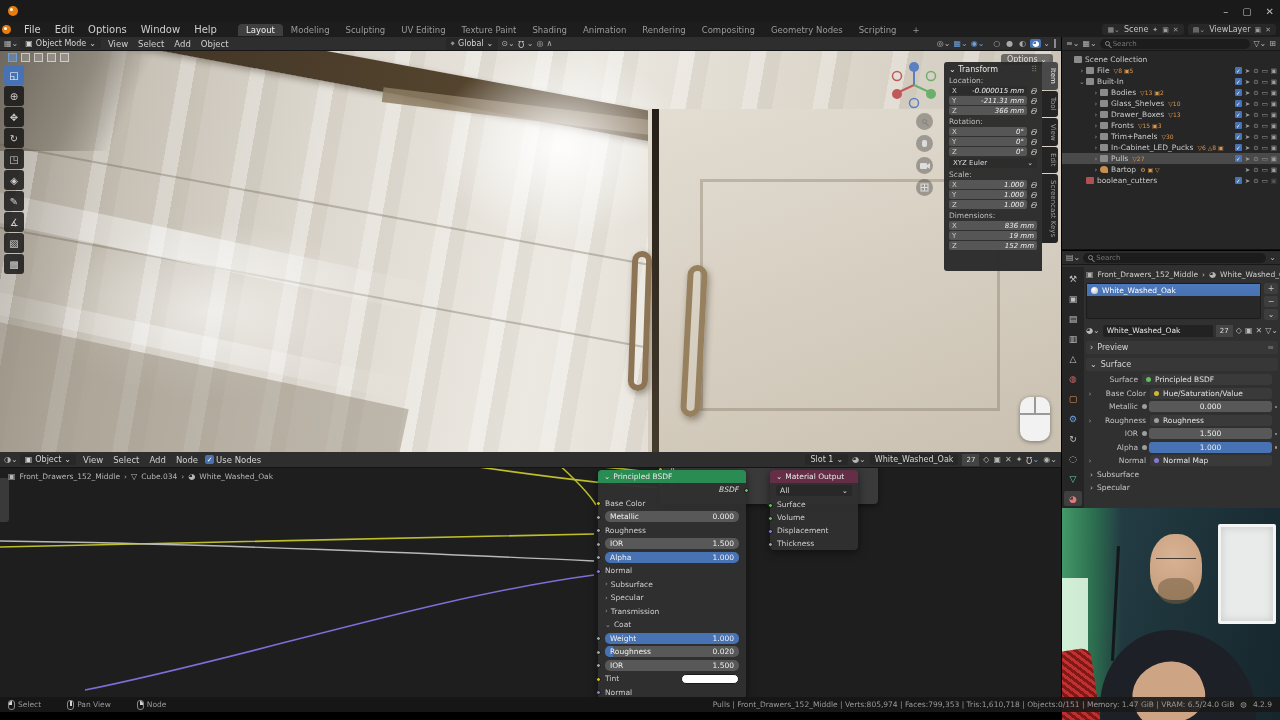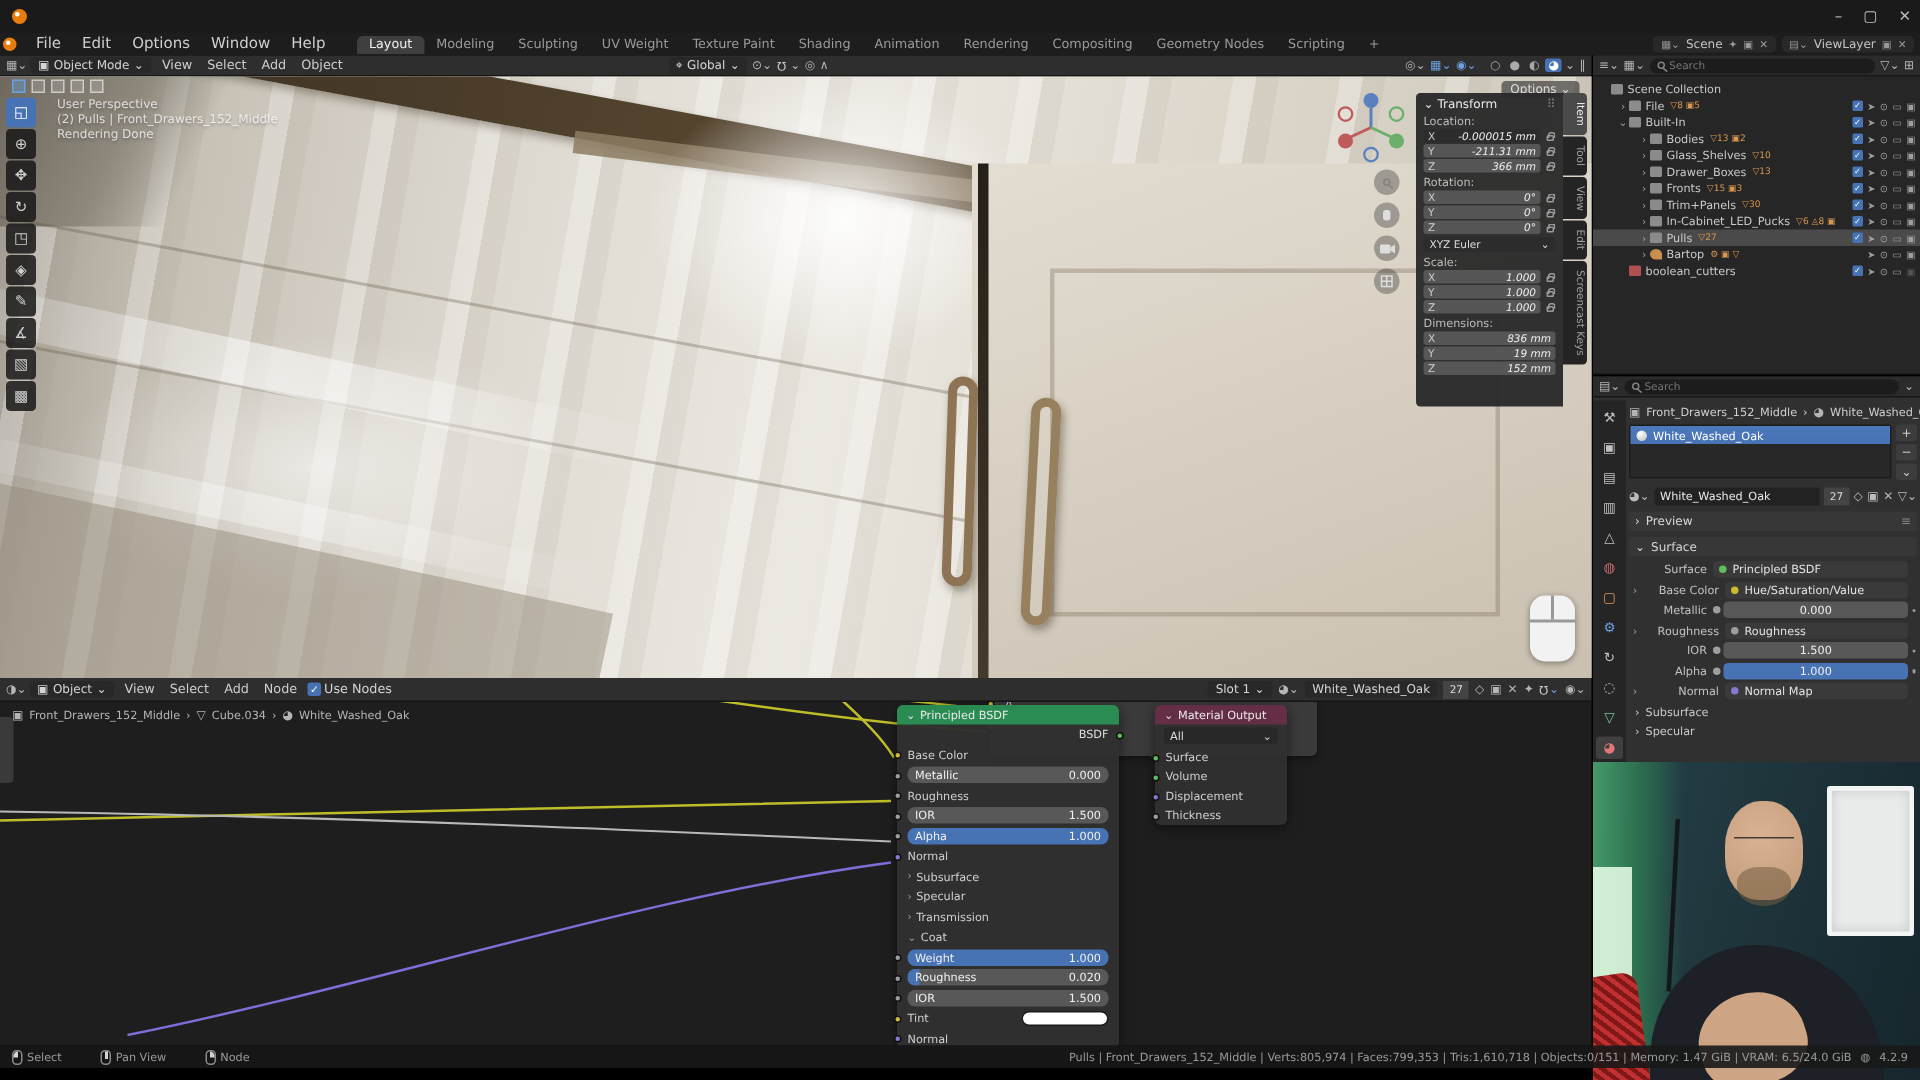--- a/index.html
+++ b/index.html
@@ -139,21 +139,21 @@
   .cb{width:9px;height:9px;background:#4772b3;border-radius:2px;color:#fff;font-size:7px;display:flex;align-items:center;justify-content:center;}
   #shadercrumb{position:absolute;left:8px;top:20px;display:flex;gap:4px;align-items:center;font-size:7.5px;color:#b5b5b5;z-index:3;}
   #wires{position:absolute;left:0;top:0;z-index:1;pointer-events:none;}
   .node{position:absolute;background:rgba(48,48,48,.97);border-radius:4px;box-shadow:0 2px 8px rgba(0,0,0,.5);z-index:2;font-size:7.5px;}
   .nhead{height:13px;border-radius:4px 4px 0 0;display:flex;align-items:center;gap:3px;padding:0 6px;color:#eaeaea;font-size:7.5px;}
   .nhead.green{background:#2a8c52;}
   .nhead.maroon{background:#642e47;}
   .nrow{height:13.5px;position:relative;display:flex;align-items:center;padding:0 7px;}
   .nsock{position:absolute;left:-2.5px;top:4.5px;width:5px;height:5px;border-radius:50%;border:1px solid #111;}
   .nsockr{position:absolute;right:-2.5px;top:4.5px;width:5px;height:5px;border-radius:50%;border:1px solid #111;}
-  .nout{flex:1;text-align:right;color:#ddd;}
+  .nout{flex:1;text-align:right;color:#ddd;font-style:italic;}
   .nplain{color:#cfcfcf;display:flex;gap:3px;align-items:center;}
   .nplain i{font-style:normal;color:#9a9a9a;font-size:7px;}
   .nfield{flex:1;height:11px;background:#585858;border-radius:5px;display:flex;justify-content:space-between;align-items:center;padding:0 5px;color:#f0f0f0;position:relative;overflow:hidden;}
   .nfield b{font-weight:normal;z-index:1;}
   .nfield i{font-style:normal;z-index:1;}
   .nfield.blue{background:#4772b3;}
   .nfield.part::before{content:'';position:absolute;left:0;top:0;bottom:0;width:6%;background:#4772b3;}
   .ncolor{flex:1;display:flex;align-items:center;justify-content:space-between;color:#cfcfcf;}
   .swatch{width:58px;height:10px;border-radius:5px;border:1px solid #1a1a1a;}
   .ndrop{height:11px;background:#282828;border-radius:3px;margin:2px 6px;display:flex;align-items:center;justify-content:space-between;padding:0 4px;color:#ddd;}
@@ -195,21 +195,21 @@
   </span>
 </div>
 
 <div id="menubar" class="abs">
   <span class="blogo" style="width:9px;height:9px;margin-left:2px;"></span>
   <span><span class="menuitem">File</span><span class="menuitem">Edit</span><span class="menuitem">Options</span><span class="menuitem">Window</span><span class="menuitem">Help</span></span>
   <span class="wtabs">
       <span class="wtab active">Layout</span>
       <span class="wtab">Modeling</span>
       <span class="wtab">Sculpting</span>
-      <span class="wtab">UV Weight</span>
+      <span class="wtab">UV Editing</span>
       <span class="wtab">Texture Paint</span>
       <span class="wtab">Shading</span>
       <span class="wtab">Animation</span>
       <span class="wtab">Rendering</span>
       <span class="wtab">Compositing</span>
       <span class="wtab">Geometry Nodes</span>
       <span class="wtab">Scripting</span>
       <span class="wtab">+</span>
     </span>
 </div>
@@ -284,25 +284,20 @@
   <div class="vp-pull abs" style="left:684px;top:214px;width:20px;height:152px;transform:rotate(3deg);border-color:#97805e;"></div>
 
   <div class="vp-minis abs">
       <span></span>
       <span></span>
       <span></span>
       <span></span>
       <span></span>
     </div>
 
-  <div class="vp-overlay abs">
-    <div>User Perspective</div>
-    <div>(2) Pulls | Front_Drawers_152_Middle</div>
-    <div>Rendering Done</div>
-  </div>
 
   <div id="vptools" class="abs">
 
   <div class="tool active">
         <span>◱</span>
       </div>
       <div class="tool">
         <span>⊕</span>
       </div>
       <div class="tool">

